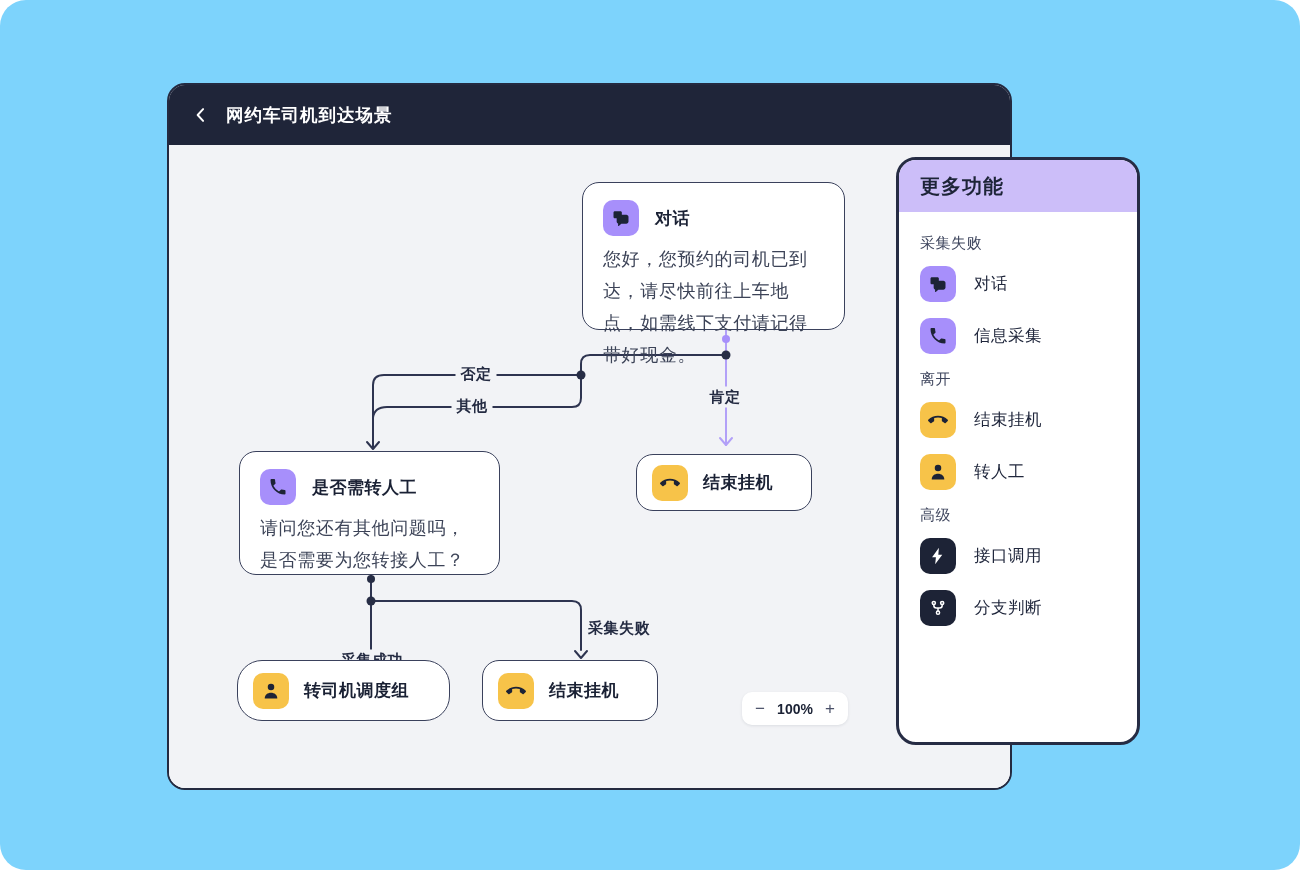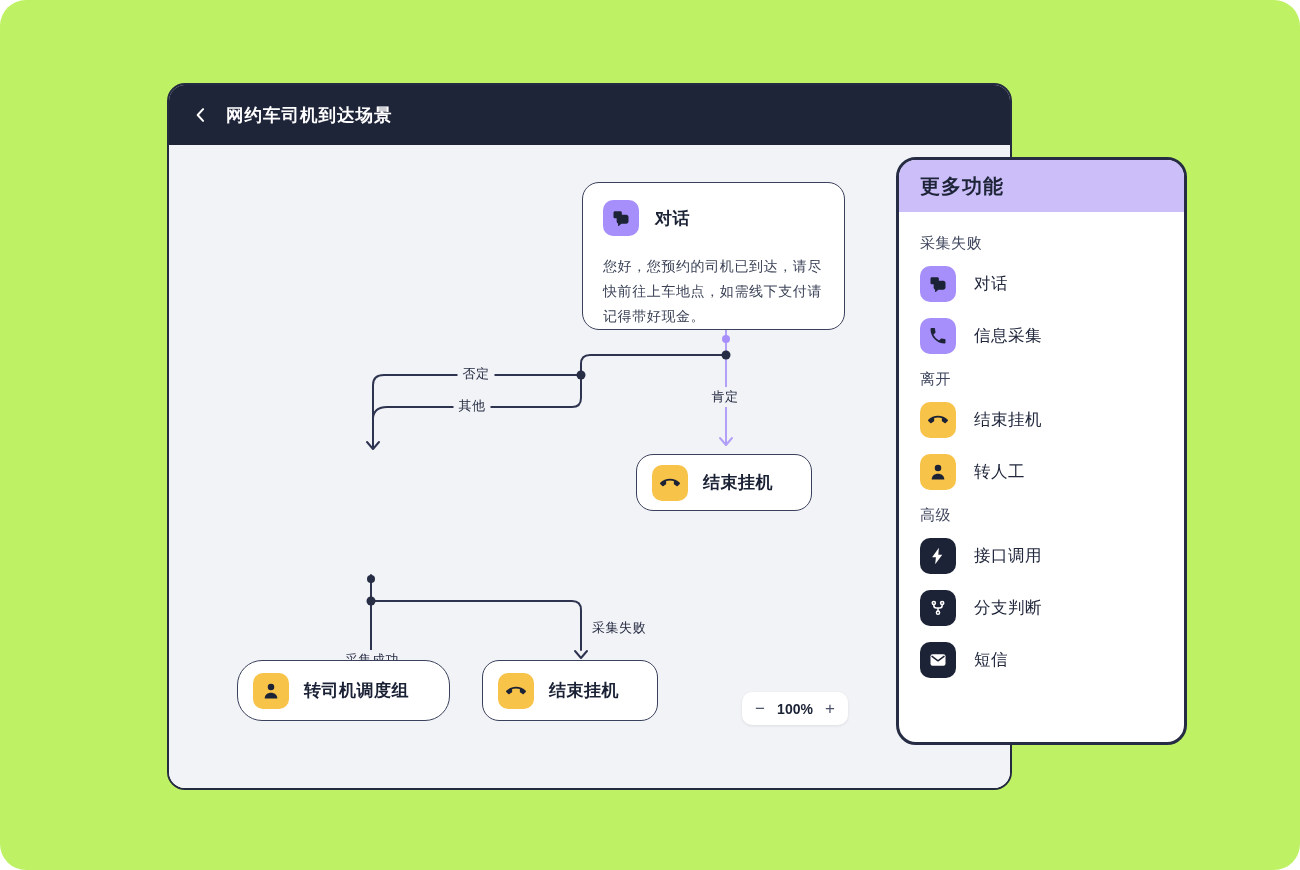--- a/index.html
+++ b/index.html
@@ -1,53 +1,53 @@
 <!DOCTYPE html>
 <html><head>
 <meta charset="utf-8">
 <style>
   html,body{margin:0;padding:0;background:#ffffff;}
-  .stage{position:relative;width:1300px;height:870px;background:#bef264;border-radius:26px;overflow:hidden;
+  .stage{position:relative;width:1300px;height:870px;background:#7dd3fc;border-radius:26px;overflow:hidden;
          font-family:"Liberation Sans",sans-serif;-webkit-font-smoothing:antialiased;}
 
   
   .window{position:absolute;left:167px;top:83px;width:845px;height:707px;border-radius:18px;
           background:#f2f3f6;border:2px solid #242a40;box-sizing:border-box;overflow:hidden;}
   .window-header{height:60px;background:#1f2539;display:flex;align-items:center;padding:0 22px;gap:15px;}
   .back-btn{width:20px;height:20px;display:flex;align-items:center;justify-content:center;color:#ffffff;cursor:pointer;}
   .window-title{color:#ffffff;font-size:17.5px;font-weight:700;letter-spacing:1px;}
   .canvas{position:absolute;left:0;top:60px;width:841px;height:645px;background:#f2f3f6;}
   .edges{position:absolute;left:0;top:0;pointer-events:none;}
 
   
   .node{position:absolute;background:#ffffff;border:1.5px solid #3a415c;border-radius:17px;box-sizing:border-box;}
   .node-big{padding:17px 20px;}
   .node-small{display:flex;align-items:center;gap:15px;padding:0 15px;}
   .node-head{display:flex;align-items:center;gap:16px;}
   .node-title{font-size:17px;font-weight:700;color:#1a2134;letter-spacing:0.5px;}
-  .node-body{margin-top:18px;font-size:14px;line-height:1.78;color:#3c4357;letter-spacing:0.6px;}
+  .node-body{margin-top:7px;font-size:18px;line-height:1.78;color:#3c4357;letter-spacing:0.6px;}
   .icon-badge{width:36px;height:36px;border-radius:10px;display:flex;align-items:center;justify-content:center;flex:none;}
   .icon-purple{background:#a78ffb;color:#1d2336;}
   .icon-yellow{background:#f7c349;color:#1d2336;}
   .icon-dark{background:#1d2336;color:#ffffff;}
   .ic{width:20px;height:20px;display:block;}
 
   
   .edge-label{position:absolute;transform:translate(-50%,-50%);background:#f2f3f6;padding:1px 5px;
-              font-size:13px;font-weight:400;color:#242b42;white-space:nowrap;letter-spacing:0.5px;}
+              font-size:15px;font-weight:700;color:#242b42;white-space:nowrap;letter-spacing:0.5px;}
 
   
   .zoom-pill{position:absolute;left:573px;top:547px;width:106px;height:33px;background:#ffffff;border-radius:10px;
              display:flex;align-items:center;justify-content:space-between;padding:0 13px;box-sizing:border-box;
              box-shadow:0 1px 3px rgba(30,37,57,0.10);}
   .zoom-btn{font-size:17px;color:#4a5068;line-height:1;cursor:pointer;font-weight:400;}
   .zoom-value{font-size:14px;font-weight:700;color:#1a2134;}
 
   
-  .panel{position:absolute;left:896px;top:157px;width:291px;height:588px;background:#ffffff;
+  .panel{position:absolute;left:896px;top:157px;width:244px;height:588px;background:#ffffff;
          border:3px solid #262c44;border-radius:20px;box-sizing:border-box;overflow:hidden;z-index:5;}
   .panel-header{height:52px;background:#ccbef9;display:flex;align-items:center;padding:0 21px;
                 font-size:20px;font-weight:700;color:#1d2438;letter-spacing:1px;}
   .panel-body{padding:6px 21px 0 21px;}
   .section-label{font-size:15px;color:#3f465e;margin:16px 0 13px 0;letter-spacing:0.5px;}
   .panel-item{display:flex;align-items:center;gap:18px;height:36px;margin-bottom:16px;cursor:pointer;}
   .panel-item-label{font-size:16.5px;color:#20273c;font-weight:500;letter-spacing:0.5px;}
 </style>
 </head>
 <body>
@@ -139,20 +139,31 @@
           <span class="icon-badge icon-purple">
               <svg class="ic">
                 <use href="#i-chat"></use>
               </svg>
             </span>
           <span class="node-title">对话</span>
         </div>
         <div class="node-body">您好，您预约的司机已到达，请尽快前往上车地点，如需线下支付请记得带好现金。</div>
       </div>
 
+      <div class="node node-big" style="left:70px;top:306px;width:261px;height:124px;">
+        <div class="node-head">
+          <span class="icon-badge icon-purple">
+              <svg class="ic">
+                <use href="#i-phone"></use>
+              </svg>
+            </span>
+          <span class="node-title">是否需转人工</span>
+        </div>
+        <div class="node-body">请问您还有其他问题吗，是否需要为您转接人工？</div>
+      </div>
 
       <div class="node node-small" style="left:467px;top:309px;width:176px;height:57px;">
         <span class="icon-badge icon-yellow">
             <svg class="ic">
               <use href="#i-phone-hangup"></use>
             </svg>
           </span>
         <span class="node-title">结束挂机</span>
       </div>
 
@@ -238,26 +249,18 @@
           <span class="panel-item-label">接口调用</span>
         </div>
         <div class="panel-item">
           <span class="icon-badge icon-dark">
               <svg class="ic">
                 <use href="#i-branch"></use>
               </svg>
             </span>
           <span class="panel-item-label">分支判断</span>
         </div>
-        <div class="panel-item">
-          <span class="icon-badge icon-dark">
-              <svg class="ic">
-                <use href="#i-mail"></use>
-              </svg>
-            </span>
-          <span class="panel-item-label">短信</span>
-        </div>
       </div>
 
     </div>
   </div>
 
 </div>
 
 </body></html>

